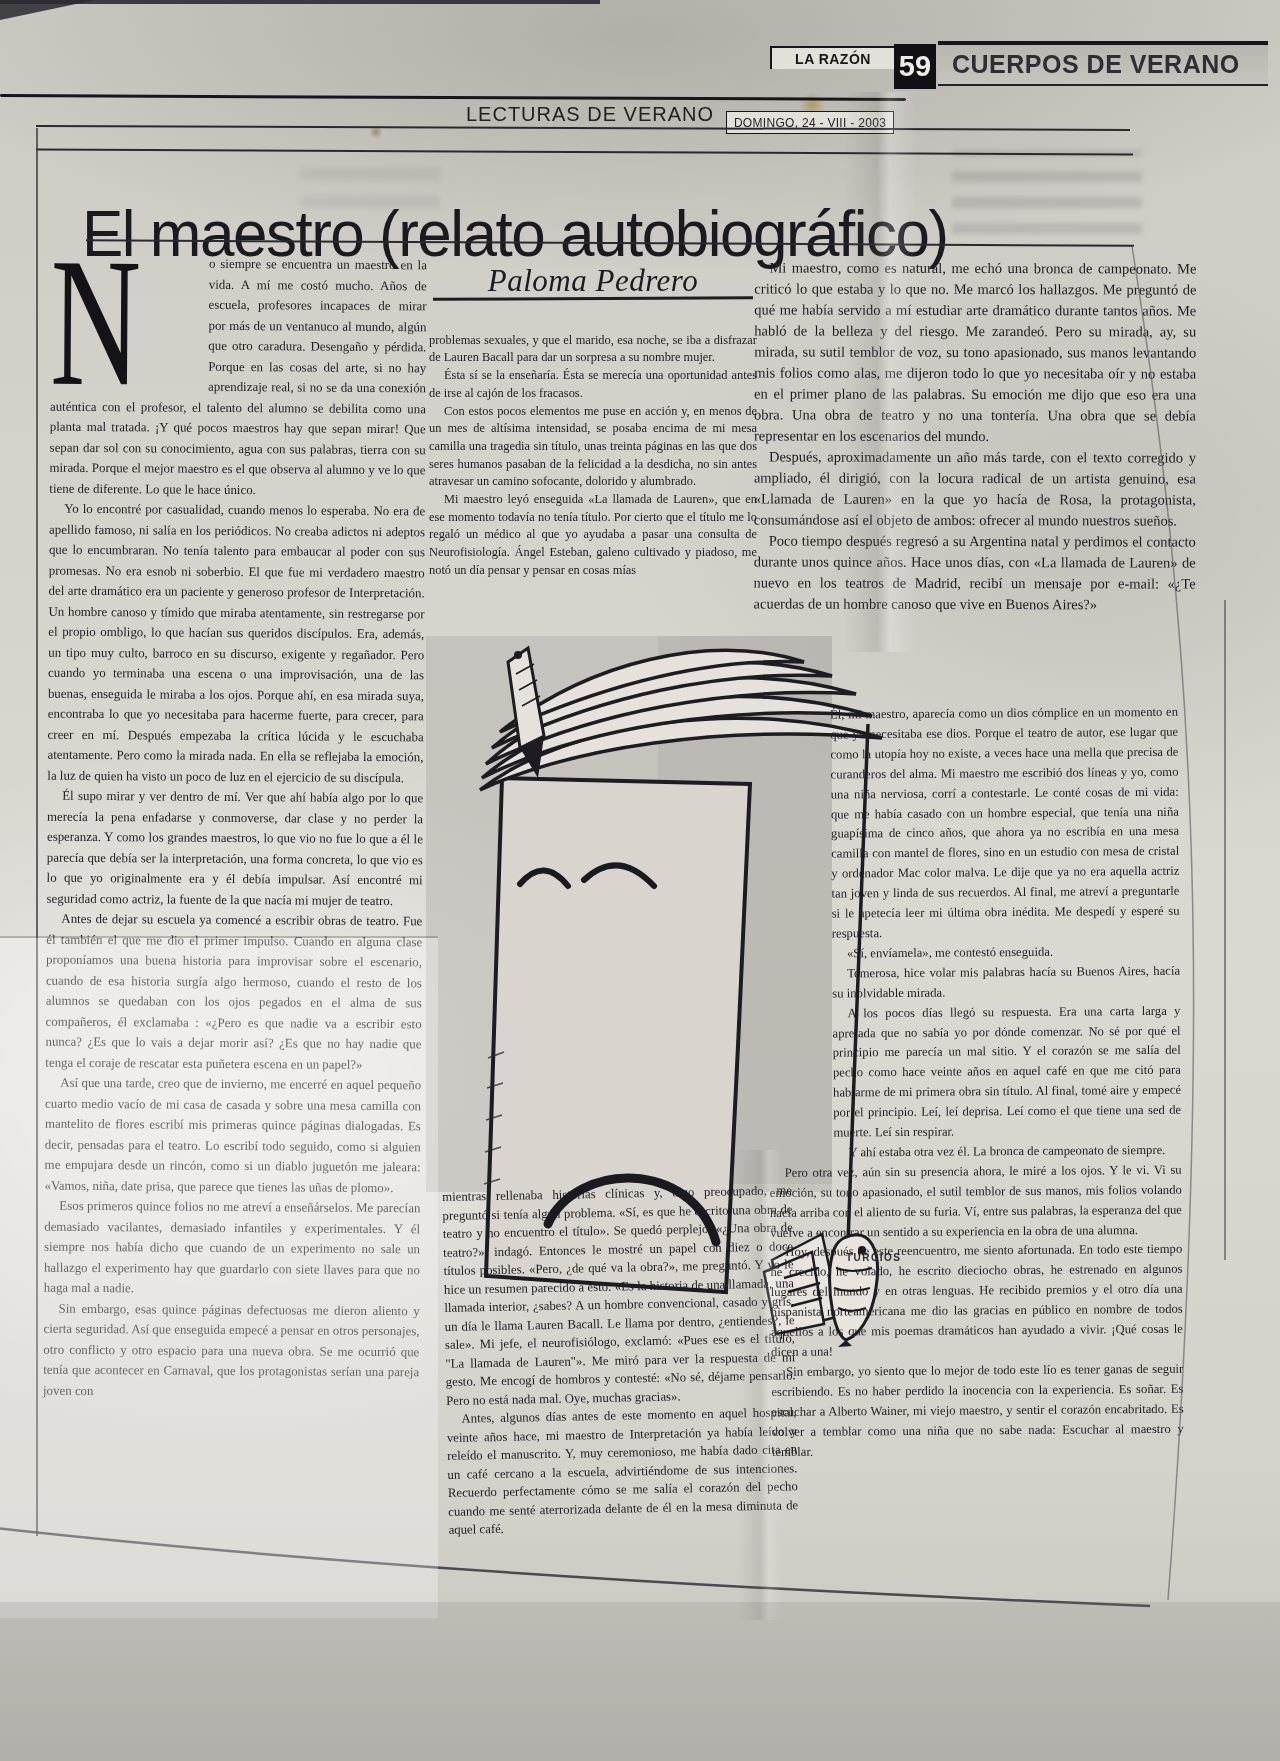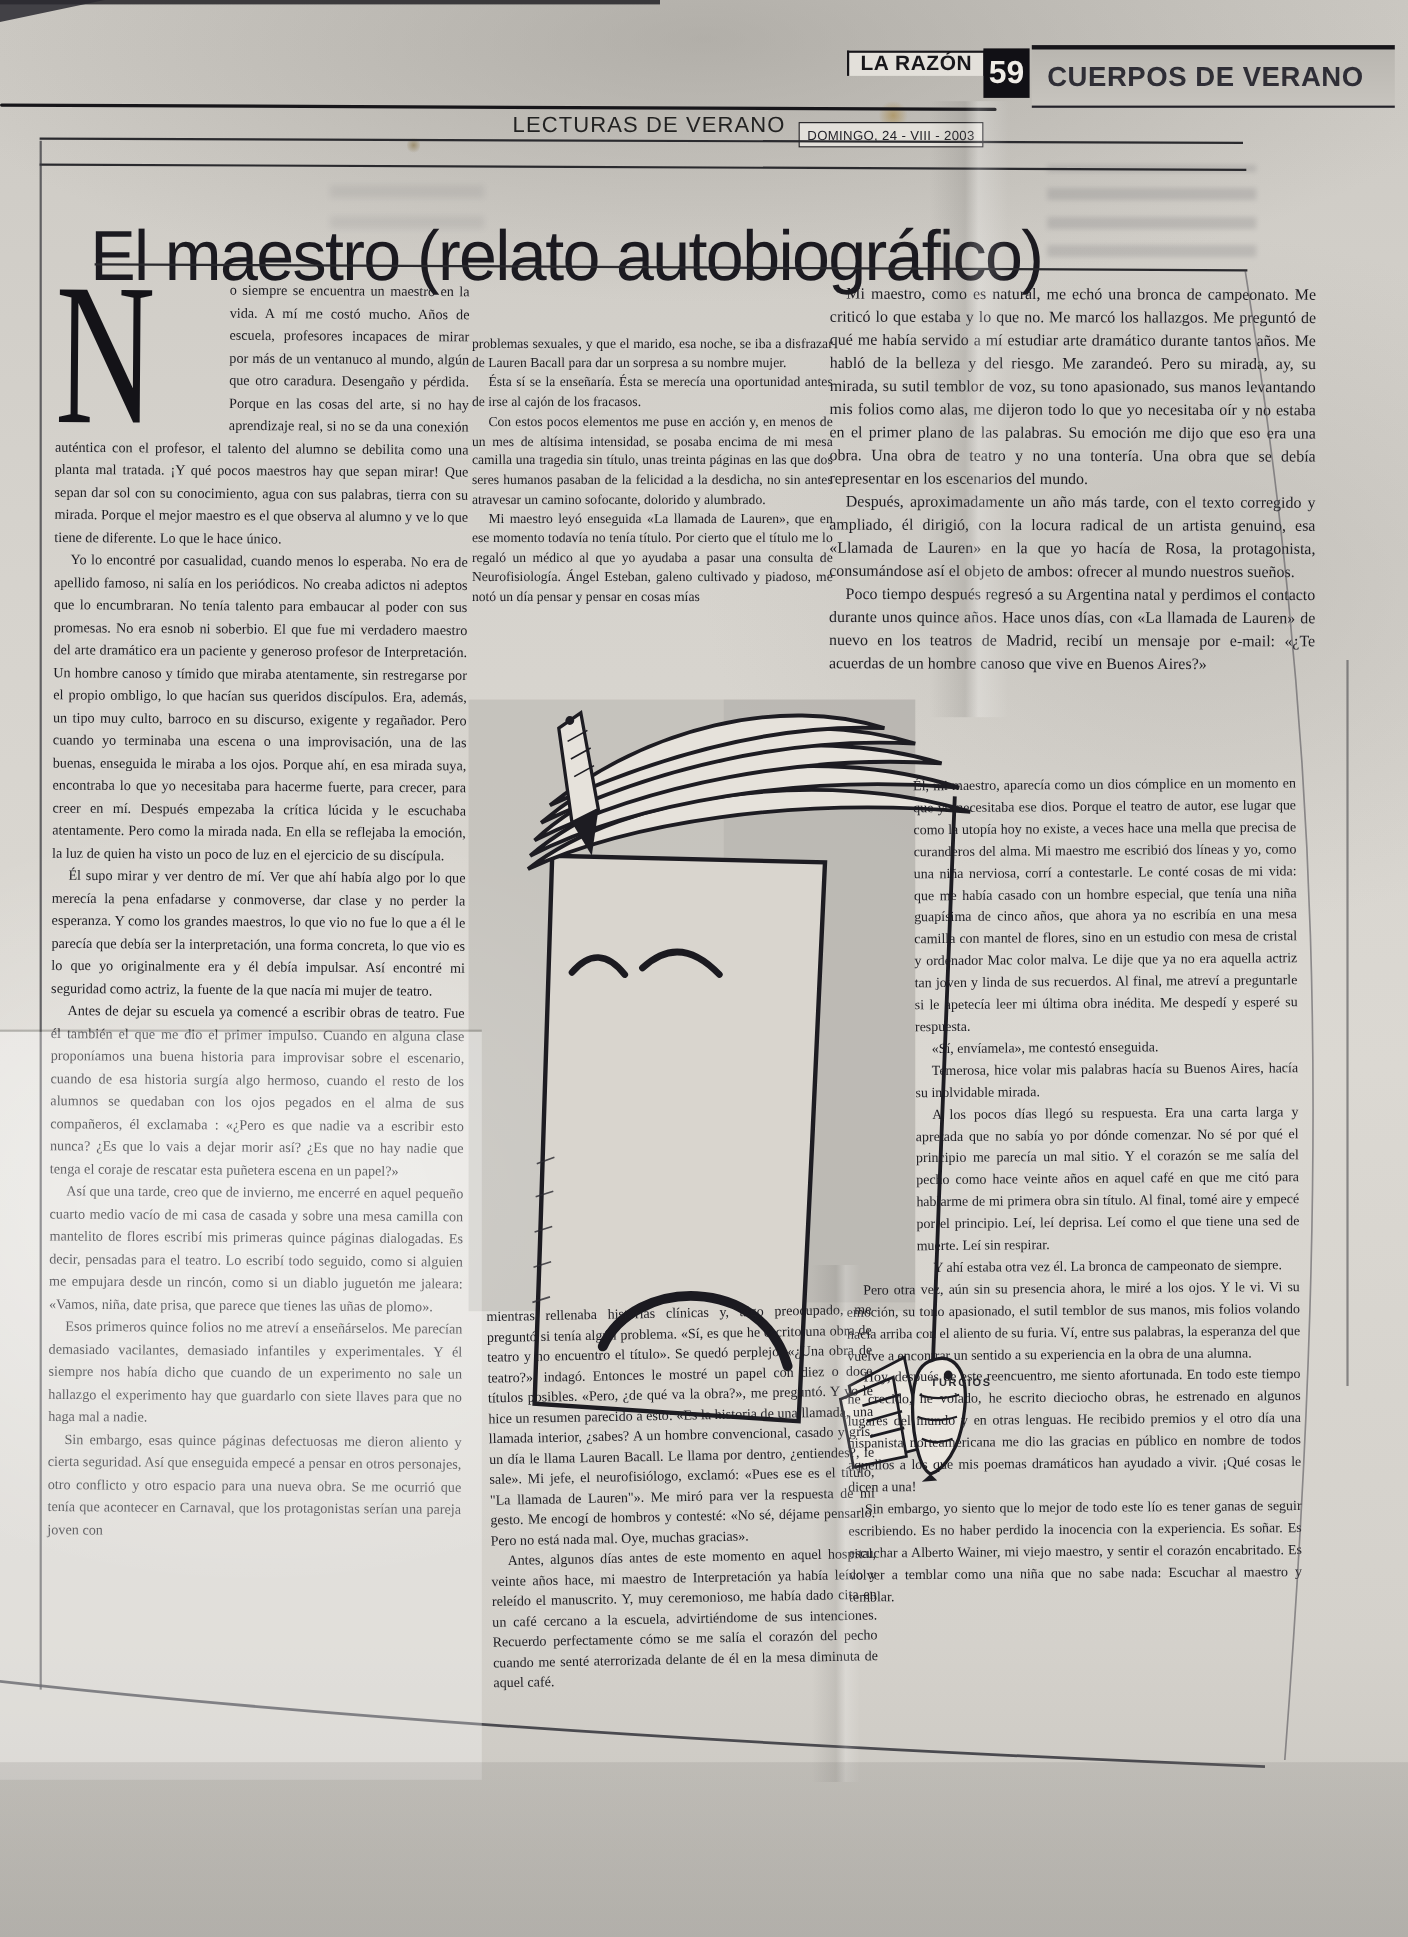--- a/index.html
+++ b/index.html
@@ -14,34 +14,34 @@
       radial-gradient(ellipse 600px 420px at 85% 30%, rgba(176,173,167,.45), transparent 75%),
       radial-gradient(ellipse 900px 300px at 50% 2%, rgba(150,147,141,.5), transparent 80%),
       linear-gradient(180deg,#cdcac4 0%,#d6d3cd 30%,#dbd8d2 55%,#d4d1cb 85%,#c6c3bd 100%);
   }
   .overlay{position:absolute;pointer-events:none;}
   
   .mast-rule{position:absolute;left:0;top:96px;width:906px;height:3px;background:#17161a;transform:rotate(.25deg);border-radius:2px;}
   .larazon-box{
     position:absolute;left:770px;top:46px;width:122px;height:21px;background:#e3e0da;
     border:2px solid #17161a;border-bottom:none;display:flex;align-items:center;justify-content:center;
-    font-family:"Liberation Sans",sans-serif;font-weight:bold;font-size:19px;letter-spacing:.5px;color:#17161a;
+    font-family:"Liberation Sans",sans-serif;font-weight:bold;font-size:14px;letter-spacing:.5px;color:#17161a;
   }
   .date-box{
     position:absolute;left:726px;top:67px;width:166px;height:21px;background:#e3e0da;
     border:1.5px solid #17161a;display:flex;align-items:center;justify-content:center;
     font-family:"Liberation Sans",sans-serif;font-size:12px;color:#24232a;letter-spacing:.3px;margin-top:44px;
   }
   .pagenum-box{
     position:absolute;left:894px;top:44px;width:42px;height:45px;background:#111015;color:#efece6;
     display:flex;align-items:center;justify-content:center;
     font-family:"Liberation Sans",sans-serif;font-size:29px;font-weight:bold;
   }
   .section-bar{
-    position:absolute;left:938px;top:41px;width:330px;height:57px;background:linear-gradient(180deg,#b9b6b0,#c7c4be);
+    position:absolute;left:938px;top:41px;width:330px;height:45px;background:linear-gradient(180deg,#b9b6b0,#c7c4be);
     border-top:4px solid #17161a;border-bottom:2px solid #23222a;
     display:flex;align-items:center;padding-left:14px;box-sizing:border-box;
     font-family:"Liberation Sans",sans-serif;font-weight:bold;font-size:25px;color:#2f2e36;letter-spacing:.5px;
   }
   
   .kicker{
     position:absolute;left:0;top:103px;width:1180px;text-align:center;
     font-family:"Liberation Sans",sans-serif;font-size:20px;letter-spacing:1px;color:#222;
   }
   .rule{position:absolute;background:#2a2a2e;height:2px;}
@@ -137,20 +137,24 @@
         </span><span>o siempre se encuentra un maestro en la vida. A mí me costó mucho. Años de escuela, profesores incapaces de mirar por más de un ventanuco al mundo, algún que otro caradura. Desengaño y pérdida. Porque en las cosas del arte, si no hay aprendizaje real, si no se da una conexión auténtica con el profesor, el talento del alumno se debilita como una planta mal tratada. ¡Y qué pocos maestros hay que sepan mirar! Que sepan dar sol con su conocimiento, agua con sus palabras, tierra con su mirada. Porque el mejor maestro es el que observa al alumno y ve lo que tiene de diferente. Lo que le hace único.</span></p>
     <p>Yo lo encontré por casualidad, cuando menos lo esperaba. No era de apellido famoso, ni salía en los periódicos. No creaba adictos ni adeptos que lo encumbraran. No tenía talento para embaucar al poder con sus promesas. No era esnob ni soberbio. El que fue mi verdadero maestro del arte dramático era un paciente y generoso profesor de Interpretación. Un hombre canoso y tímido que miraba atentamente, sin restregarse por el propio ombligo, lo que hacían sus queridos discípulos. Era, además, un tipo muy culto, barroco en su discurso, exigente y regañador. Pero cuando yo terminaba una escena o una improvisación, una de las buenas, enseguida le miraba a los ojos. Porque ahí, en esa mirada suya, encontraba lo que yo necesitaba para hacerme fuerte, para crecer, para creer en mí. Después empezaba la crítica lúcida y le escuchaba atentamente. Pero como la mirada nada. En ella se reflejaba la emoción, la luz de quien ha visto un poco de luz en el ejercicio de su discípula.</p>
     <p>Él supo mirar y ver dentro de mí. Ver que ahí había algo por lo que merecía la pena enfadarse y conmoverse, dar clase y no perder la esperanza. Y como los grandes maestros, lo que vio no fue lo que a él le parecía que debía ser la interpretación, una forma concreta, lo que vio es lo que yo originalmente era y él debía impulsar. Así encontré mi seguridad como actriz, la fuente de la que nacía mi mujer de teatro.</p>
     <p>Antes de dejar su escuela ya comencé a escribir obras de teatro. Fue él también el que me dio el primer impulso. Cuando en alguna clase proponíamos una buena historia para improvisar sobre el escenario, cuando de esa historia surgía algo hermoso, cuando el resto de los alumnos se quedaban con los ojos pegados en el alma de sus compañeros, él exclamaba : «¿Pero es que nadie va a escribir esto nunca? ¿Es que lo vais a dejar morir así? ¿Es que no hay nadie que tenga el coraje de rescatar esta puñetera escena en un papel?»</p>
     <p>Así que una tarde, creo que de invierno, me encerré en aquel pequeño cuarto medio vacío de mi casa de casada y sobre una mesa camilla con mantelito de flores escribí mis primeras quince páginas dialogadas. Es decir, pensadas para el teatro. Lo escribí todo seguido, como si alguien me empujara desde un rincón, como si un diablo juguetón me jaleara: «Vamos, niña, date prisa, que parece que tienes las uñas de plomo».</p>
     <p>Esos primeros quince folios no me atreví a enseñárselos. Me parecían demasiado vacilantes, demasiado infantiles y experimentales. Y él siempre nos había dicho que cuando de un experimento no sale un hallazgo el experimento hay que guardarlo con siete llaves para que no haga mal a nadie.</p>
     <p>Sin embargo, esas quince páginas defectuosas me dieron aliento y cierta seguridad. Así que enseguida empecé a pensar en otros personajes, otro conflicto y otro espacio para una nueva obra. Se me ocurrió que tenía que acontecer en Carnaval, que los protagonistas serían una pareja joven con</p>
   </div>
 
   <div class="col col2t">
+    <div class="byline-box">
+      <div class="byline">Paloma Pedrero</div>
+      <div class="byline-rule"></div>
+    </div>
     <p class="noindent lead">problemas sexuales, y que el marido, esa noche, se iba a disfrazar de Lauren Bacall para dar un sorpresa a su nombre mujer.</p>
     <p>Ésta sí se la enseñaría. Ésta se merecía una oportunidad antes de irse al cajón de los fracasos.</p>
     <p>Con estos pocos elementos me puse en acción y, en menos de un mes de altísima intensidad, se posaba encima de mi mesa camilla una tragedia sin título, unas treinta páginas en las que dos seres humanos pasaban de la felicidad a la desdicha, no sin antes atravesar un camino sofocante, dolorido y alumbrado.</p>
     <p>Mi maestro leyó enseguida «La llamada de Lauren», que en ese momento todavía no tenía título. Por cierto que el título me lo regaló un médico al que yo ayudaba a pasar una consulta de Neurofisiología. Ángel Esteban, galeno cultivado y piadoso, me notó un día pensar y pensar en cosas mías</p>
   </div>
 
   <svg class="illo" viewBox="0 0 492 720" xmlns="http://www.w3.org/2000/svg">
     <rect x="6" y="8" width="406" height="556" fill="#b3b1ac" opacity="0.5"></rect>
     <rect x="238" y="8" width="174" height="548" fill="#a5a39e" opacity="0.3"></rect>
 

